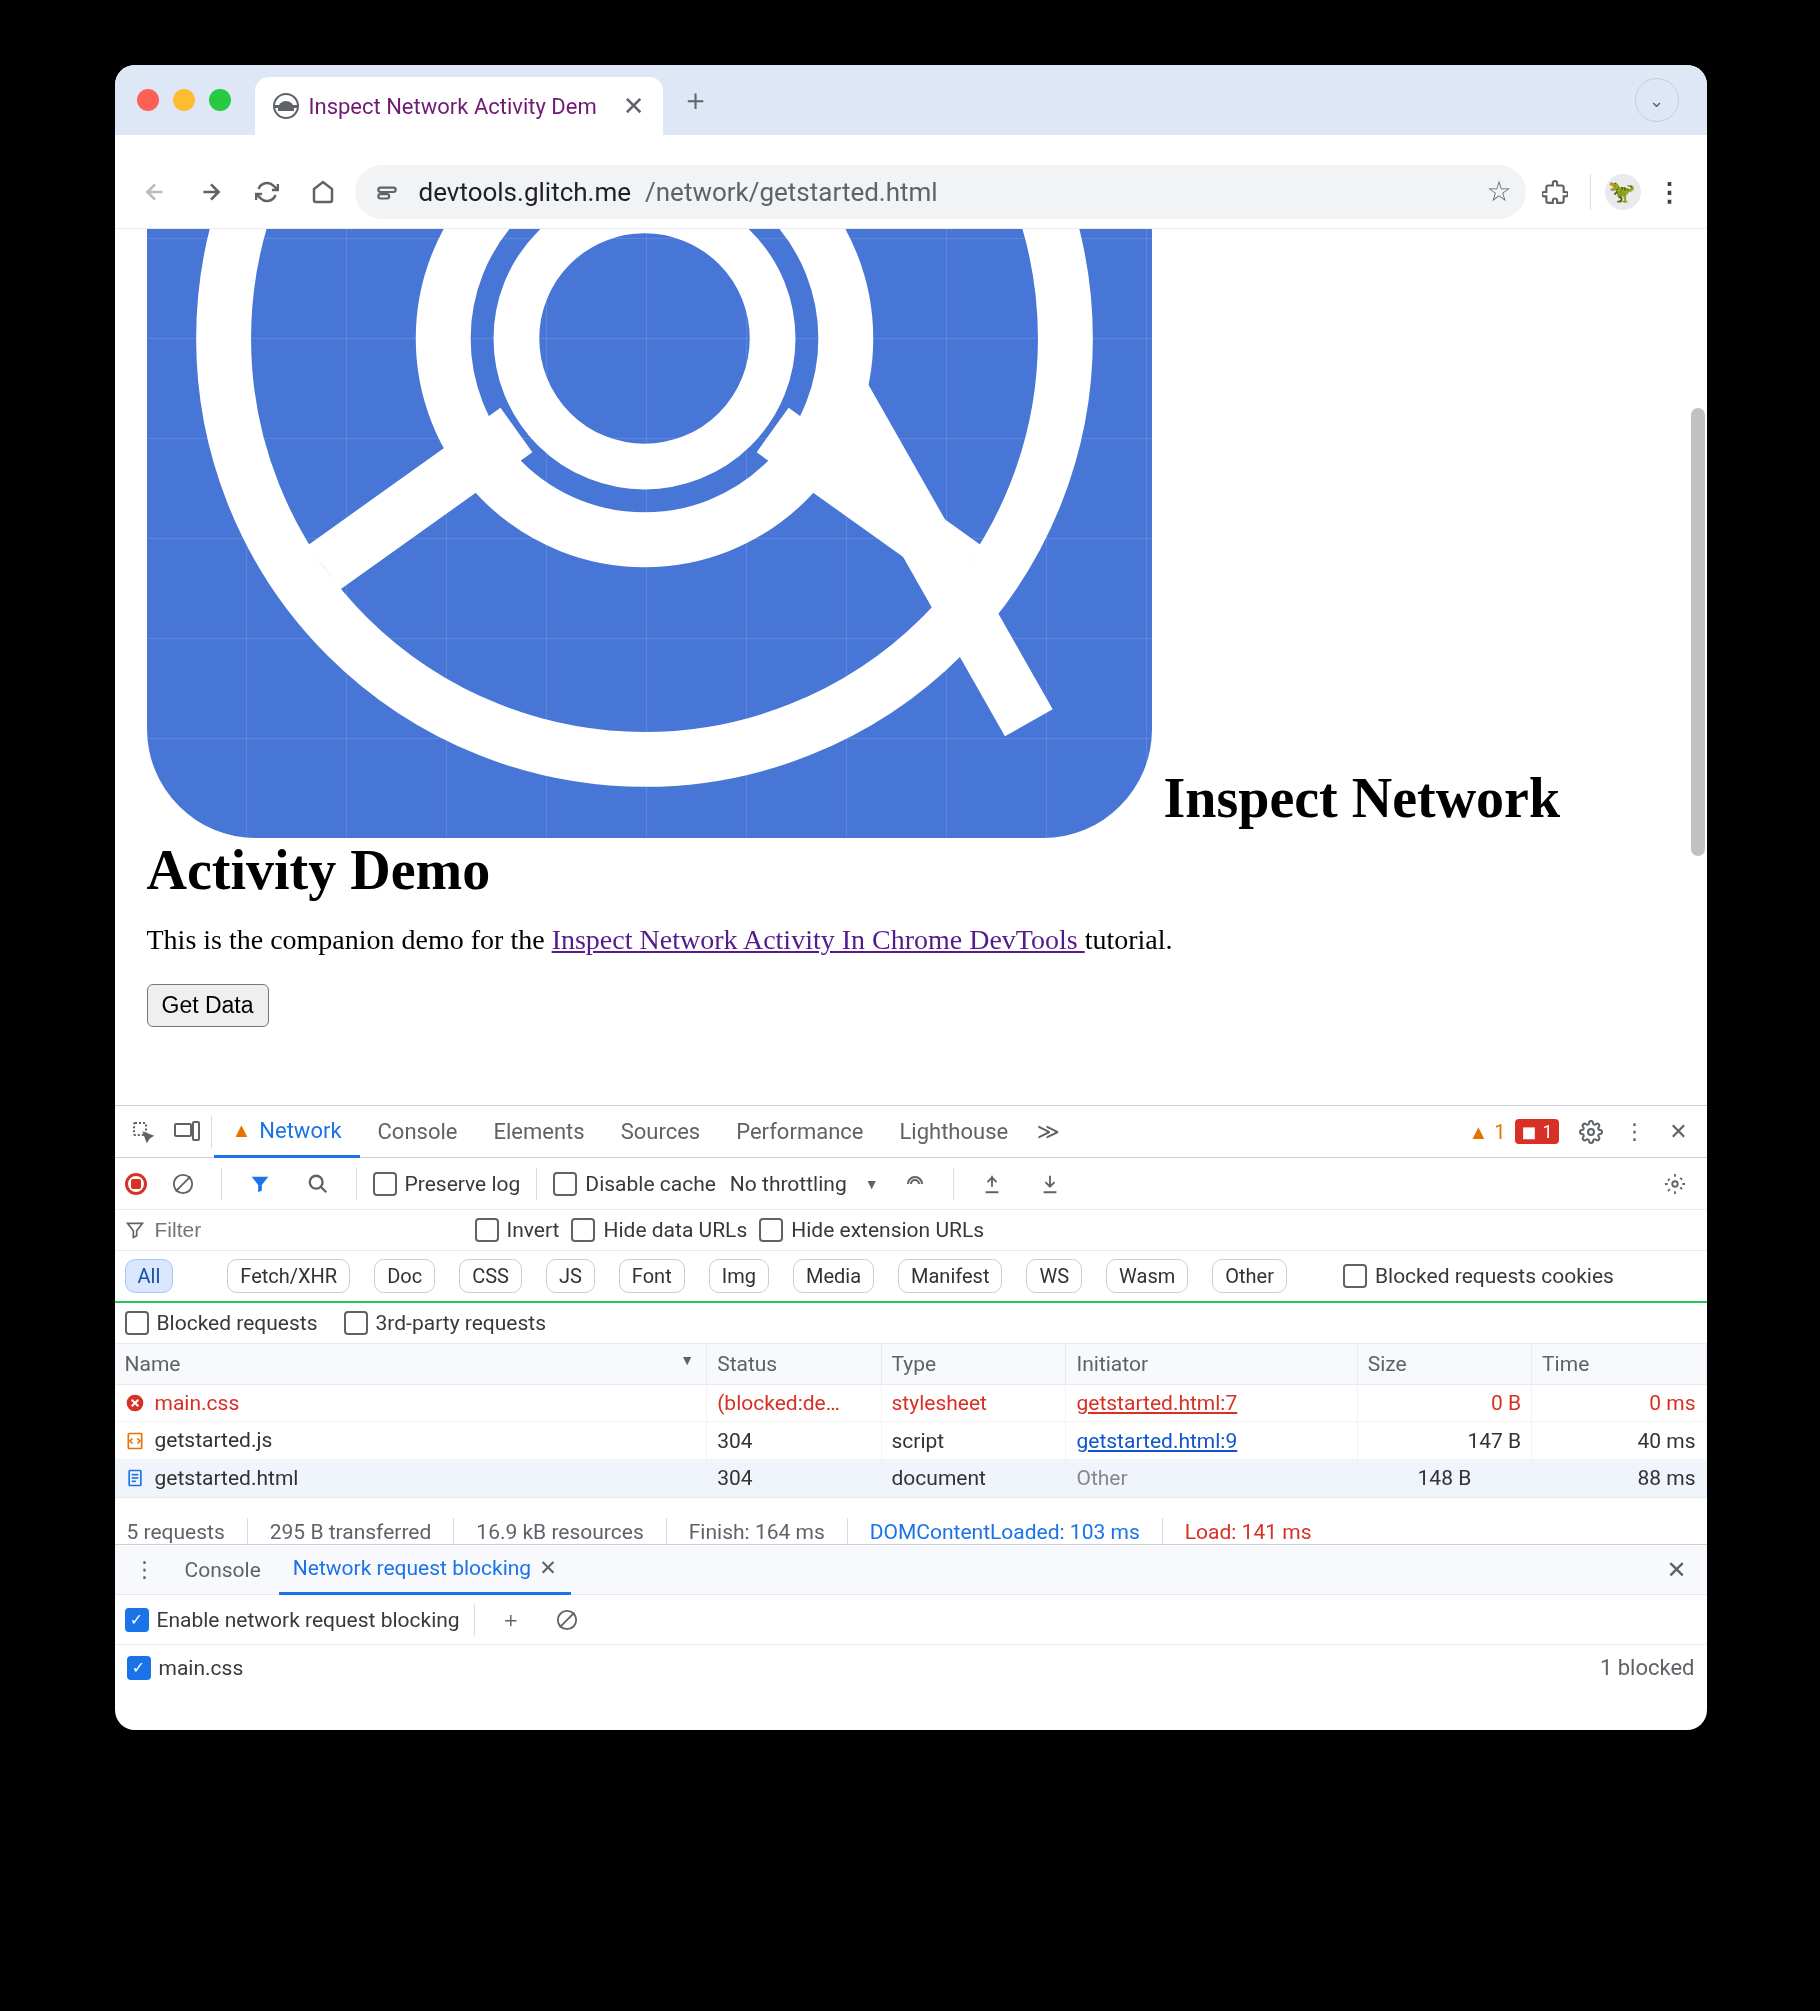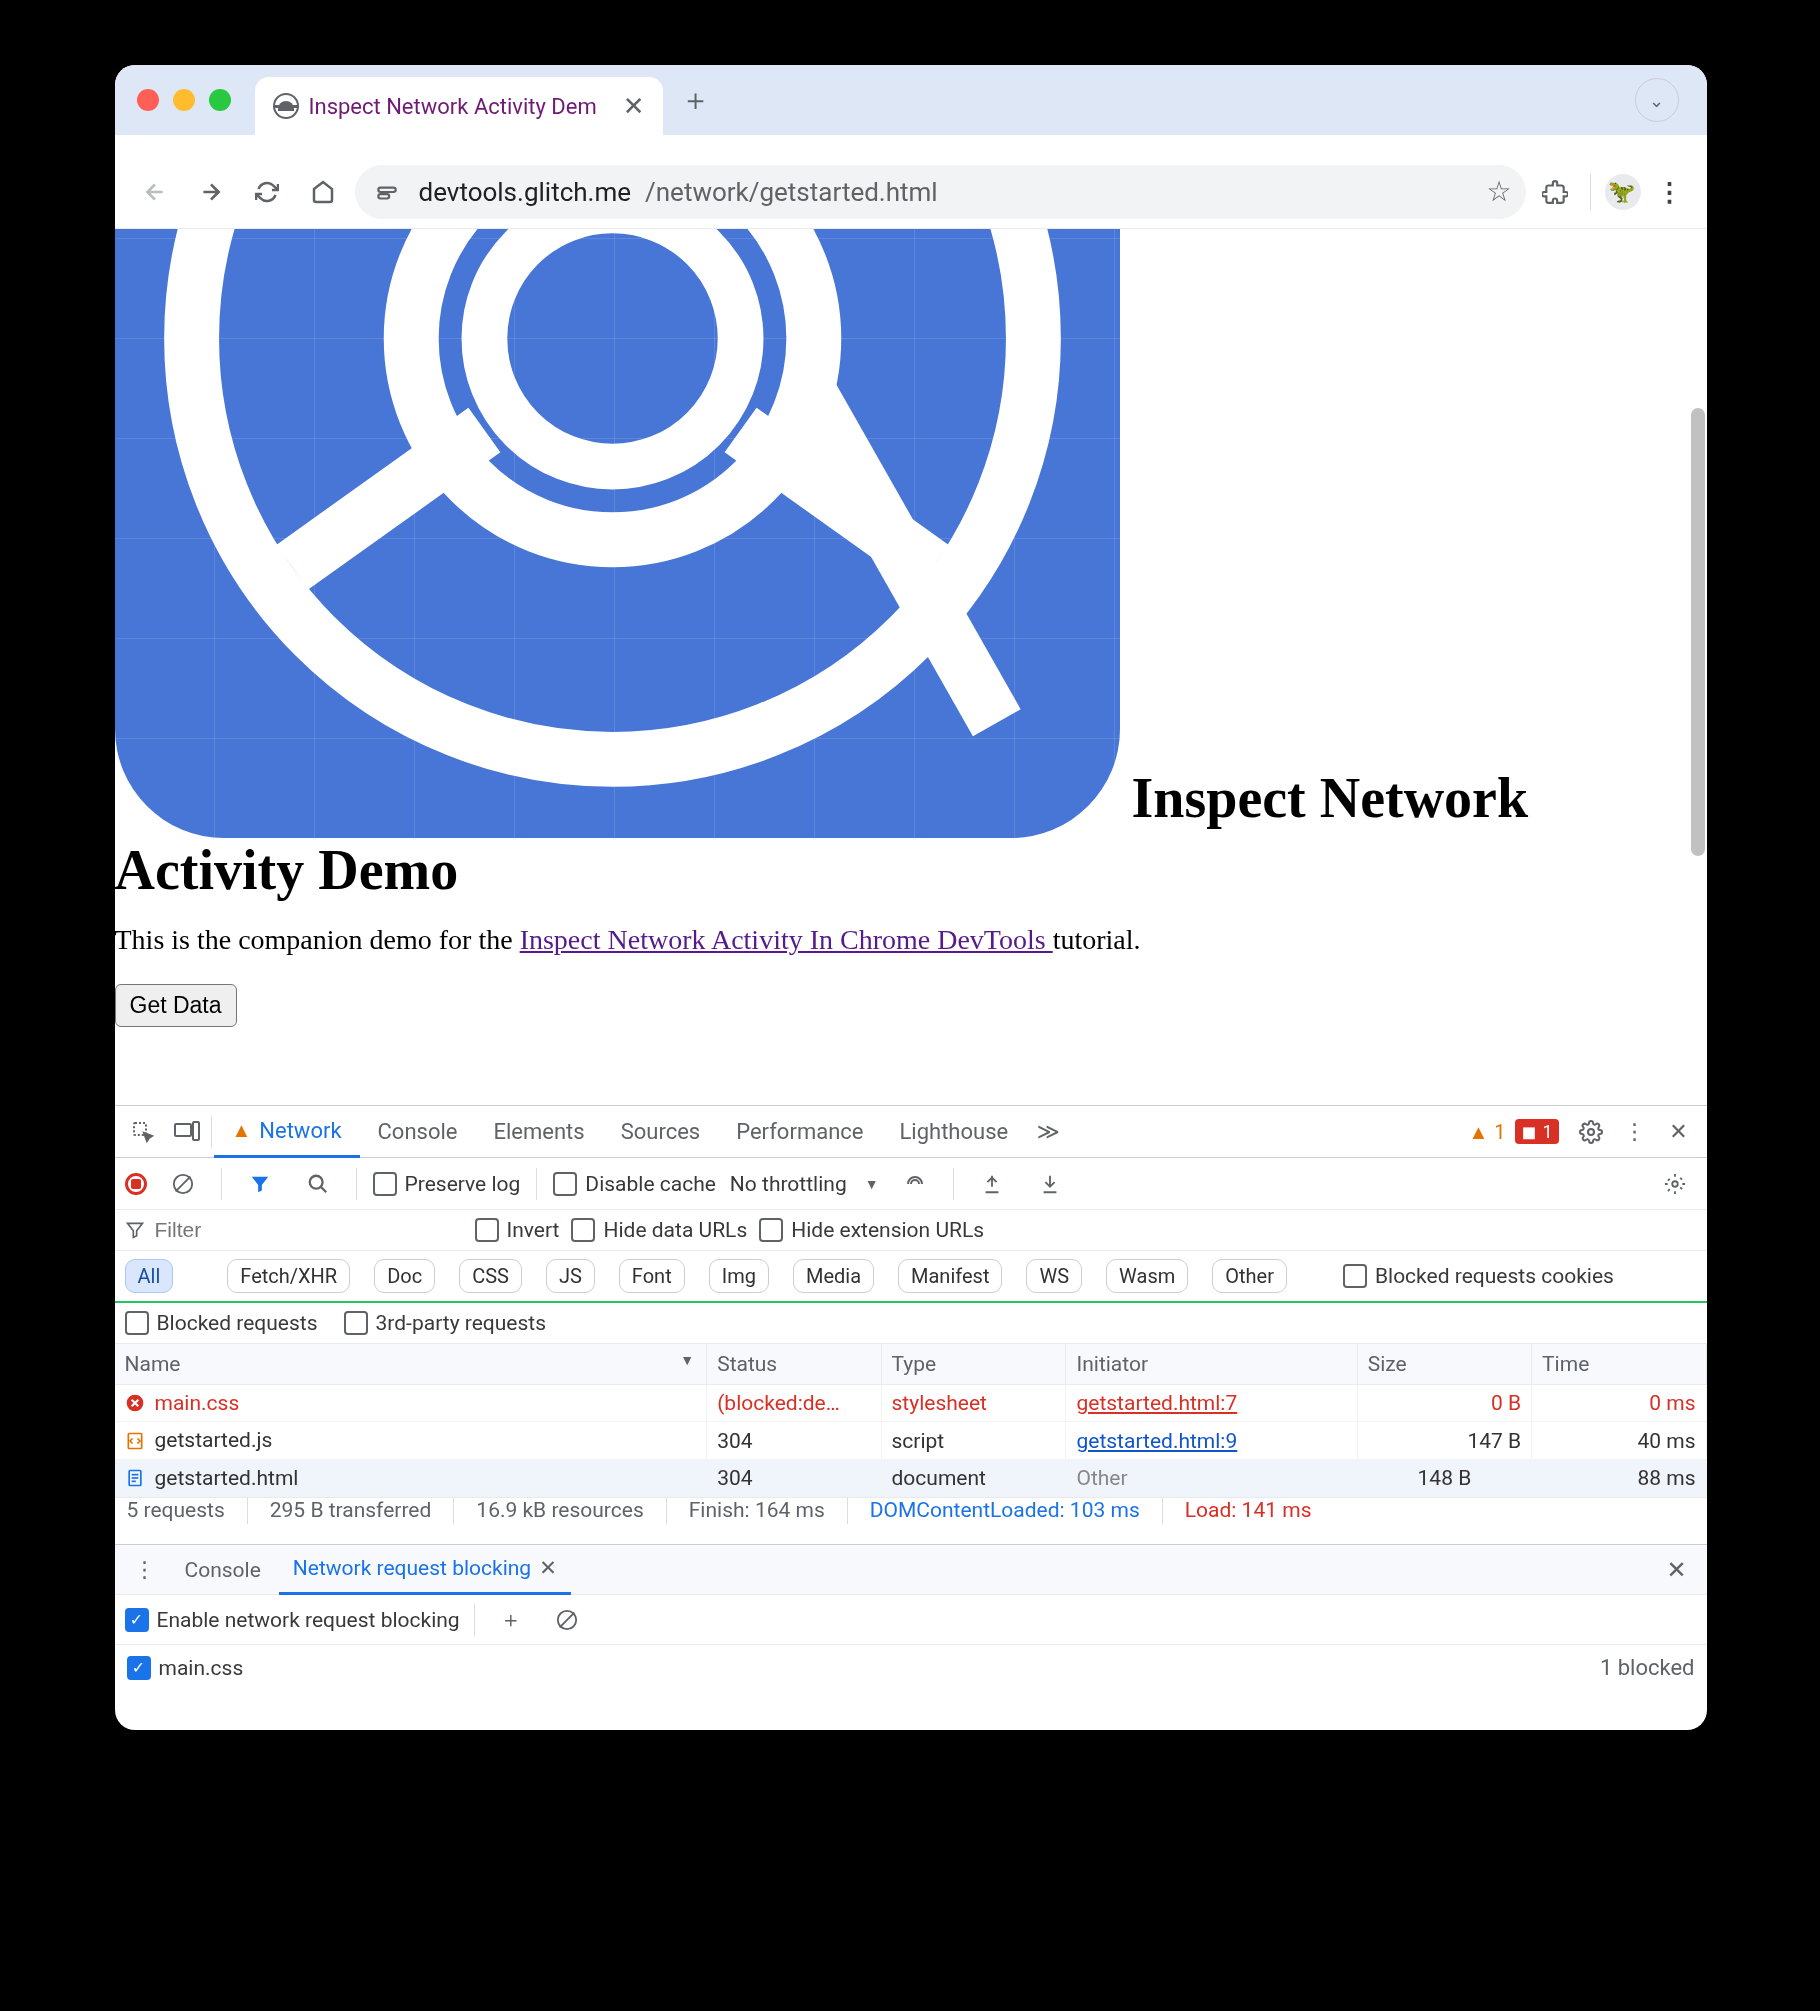--- a/index.html
+++ b/index.html
@@ -30,21 +30,21 @@
 .site-chip { width: 36px; height: 36px; display: flex; align-items: center; justify-content: center; }
 .url-domain { color: #202124; }
 .url-path { color: #5f6368; }
 .star { margin-left: auto; font-size: 28px; color: #5f6368; cursor: pointer; }
 .ext-icon { width: 42px; height: 42px; display: flex; align-items: center; justify-content: center; color: #5f6368; font-size: 24px; cursor: pointer; }
 .divider { width: 1px; height: 36px; background: #dadce0; margin: 0 6px; }
 .avatar { width: 36px; height: 36px; border-radius: 50%; background: #e8eaed; display: flex; align-items: center; justify-content: center; font-size: 22px; }
 .menu-dots { width: 42px; height: 42px; display: flex; align-items: center; justify-content: center; color: #3c4043; font-size: 26px; font-weight: bold; cursor: pointer; }
 
 
-.page { background: #fff; padding: 0; position: relative; height: 876px; overflow: hidden; }
+.page { background: #fff; padding: 0; position: relative; height: 876px; overflow: hidden; margin-left: 32px; }
 .logo-img { width: 1005px; height: 609px; background: #4776d6; border-radius: 0 0 109px 109px; position: relative; overflow: hidden; }
 .logo-img::before { content: ""; position: absolute; inset: 0; background: repeating-linear-gradient(90deg, transparent, transparent 99px, rgba(255,255,255,0.12) 99px, rgba(255,255,255,0.12) 100px), repeating-linear-gradient(0deg, transparent, transparent 99px, rgba(255,255,255,0.12) 99px, rgba(255,255,255,0.12) 100px); }
 .logo-svg { position: absolute; top: -348px; left: 40px; }
 .page-title { font-family: "Times New Roman", serif; font-size: 56px; font-weight: bold; color: #000; }
 .title-row { display: flex; align-items: flex-end; }
 .title-row .page-title:first-of-type { margin-left: 18px; margin-bottom: 12px; }
 .h1-second { font-family: "Times New Roman", serif; font-size: 56px; font-weight: bold; padding-left: 0; }
 .blurb { font-family: "Times New Roman", serif; font-size: 28px; color: #000; padding: 22px 0 0 0; }
 .blurb a { color: #551a8b; text-decoration: underline; }
 .getdata { margin: 28px 0 0 0; font-family: Arial, sans-serif; font-size: 23px; background: #efefef; border: 1.5px solid #767676; border-radius: 6px; padding: 7px 14px; cursor: pointer; }
@@ -92,21 +92,21 @@
 .net-table tr:nth-child(3) td { background:#f0f4fb; }
 .col-name { width: 557px; }
 .col-status { width: 164px; }
 .col-type { width: 174px; }
 .col-init { width: 274px; }
 .col-size { width: 164px; text-align: right; margin-left: 12px; }
 .col-time { width: 164px; text-align: right; }
 .file-icon { display: inline-flex; width: 22px; height: 22px; margin-right: 8px; vertical-align: middle; }
 
 
-.net-summary { height: 48px; display: flex; align-items: flex-start; padding: 0 12px; gap: 22px; border-top: 1px solid #e8eaed; border-bottom: 1px solid #cbced5; font-size: 21px; color: #5f6368; }
+.net-summary { height: 48px; display: flex; align-items: flex-end; padding: 0 12px; gap: 22px; border-top: 1px solid #e8eaed; border-bottom: 1px solid #cbced5; font-size: 21px; color: #5f6368; }
 .net-summary .sep { width: 1px; height: 26px; background: #dadce0; }
 .dcl { color: #1a73e8; }
 .load { color: #d93025; }
 
 
 .drawer-tabs { height: 50px; display: flex; align-items: center; padding: 0 8px; gap: 4px; border-bottom: 1px solid #e8eaed; background:#f7f9fd; font-size: 21px; }
 .drawer-tab { padding: 0 14px; height: 50px; display: flex; align-items: center; cursor: pointer; color: #5f6368; gap:8px }
 .drawer-tab.active { color: #1a73e8; border-bottom: 3px solid #1a73e8; }
 .drawer-close { margin-left: auto; font-size: 24px; color: #5f6368; cursor: pointer; padding: 0 12px; }
 .drawer-toolbar { height: 50px; display: flex; align-items: center; padding: 0 10px; gap: 12px; border-bottom: 1px solid #e8eaed; font-size: 21px; }

